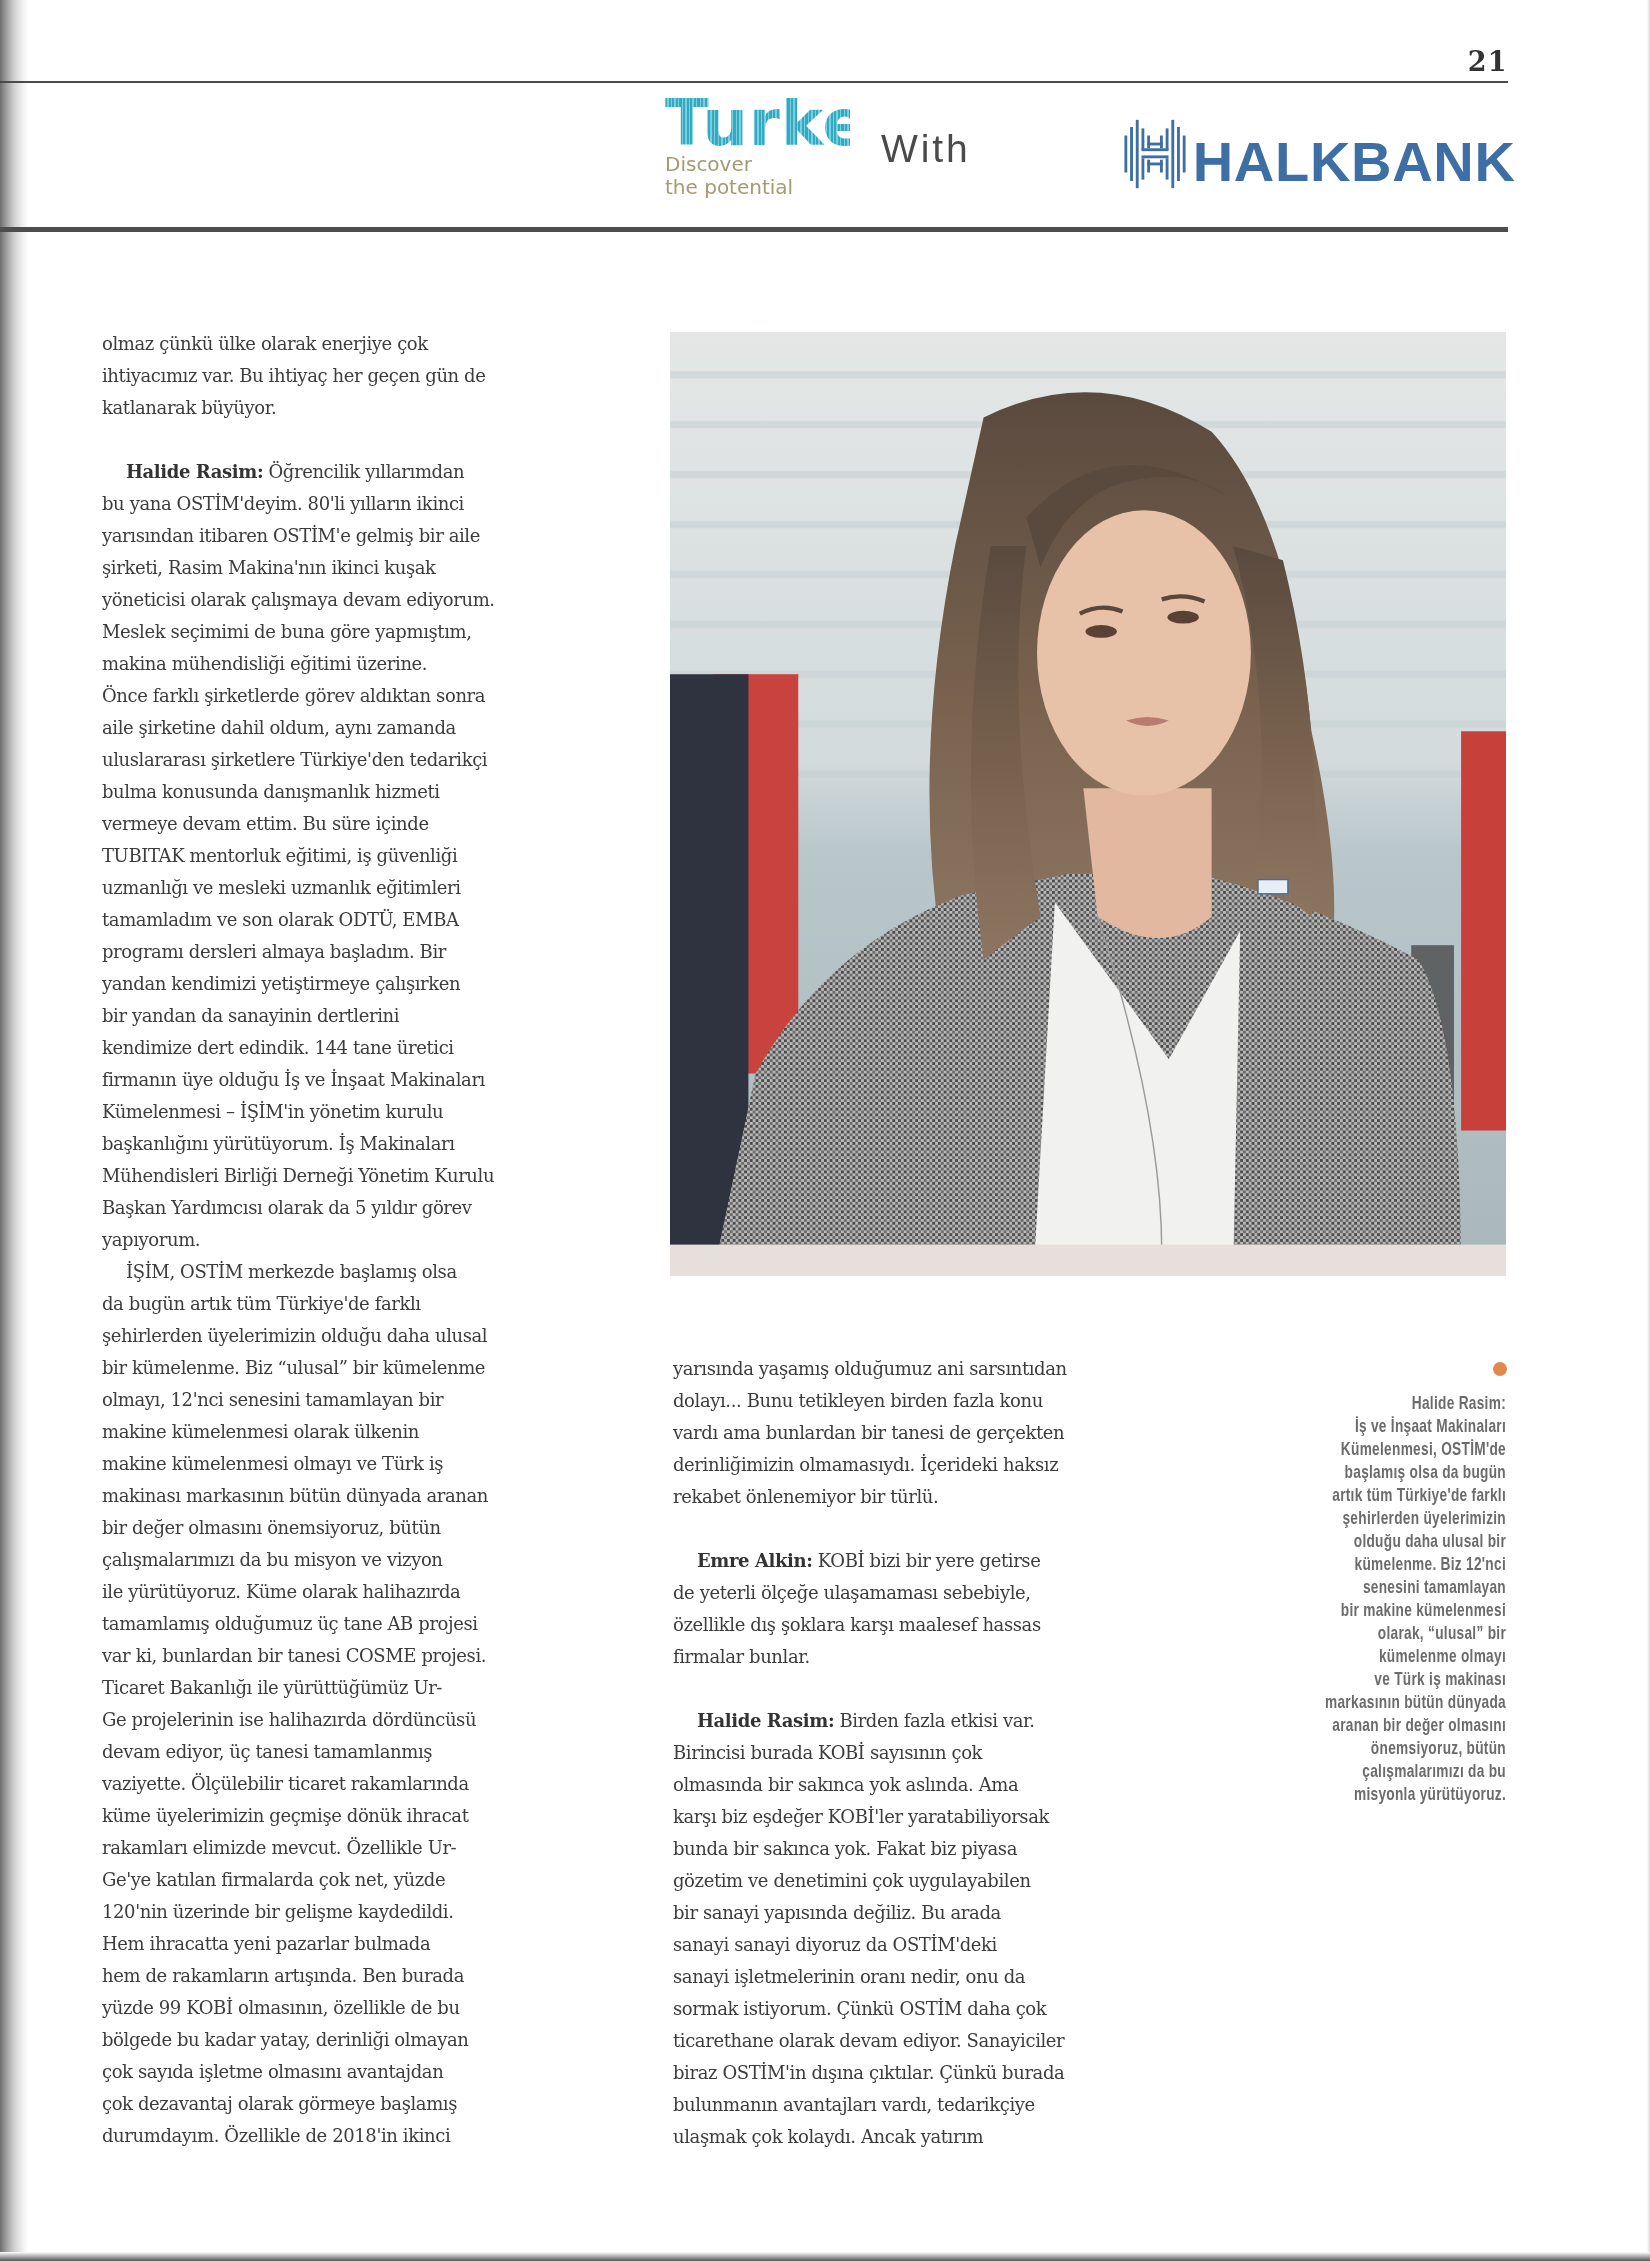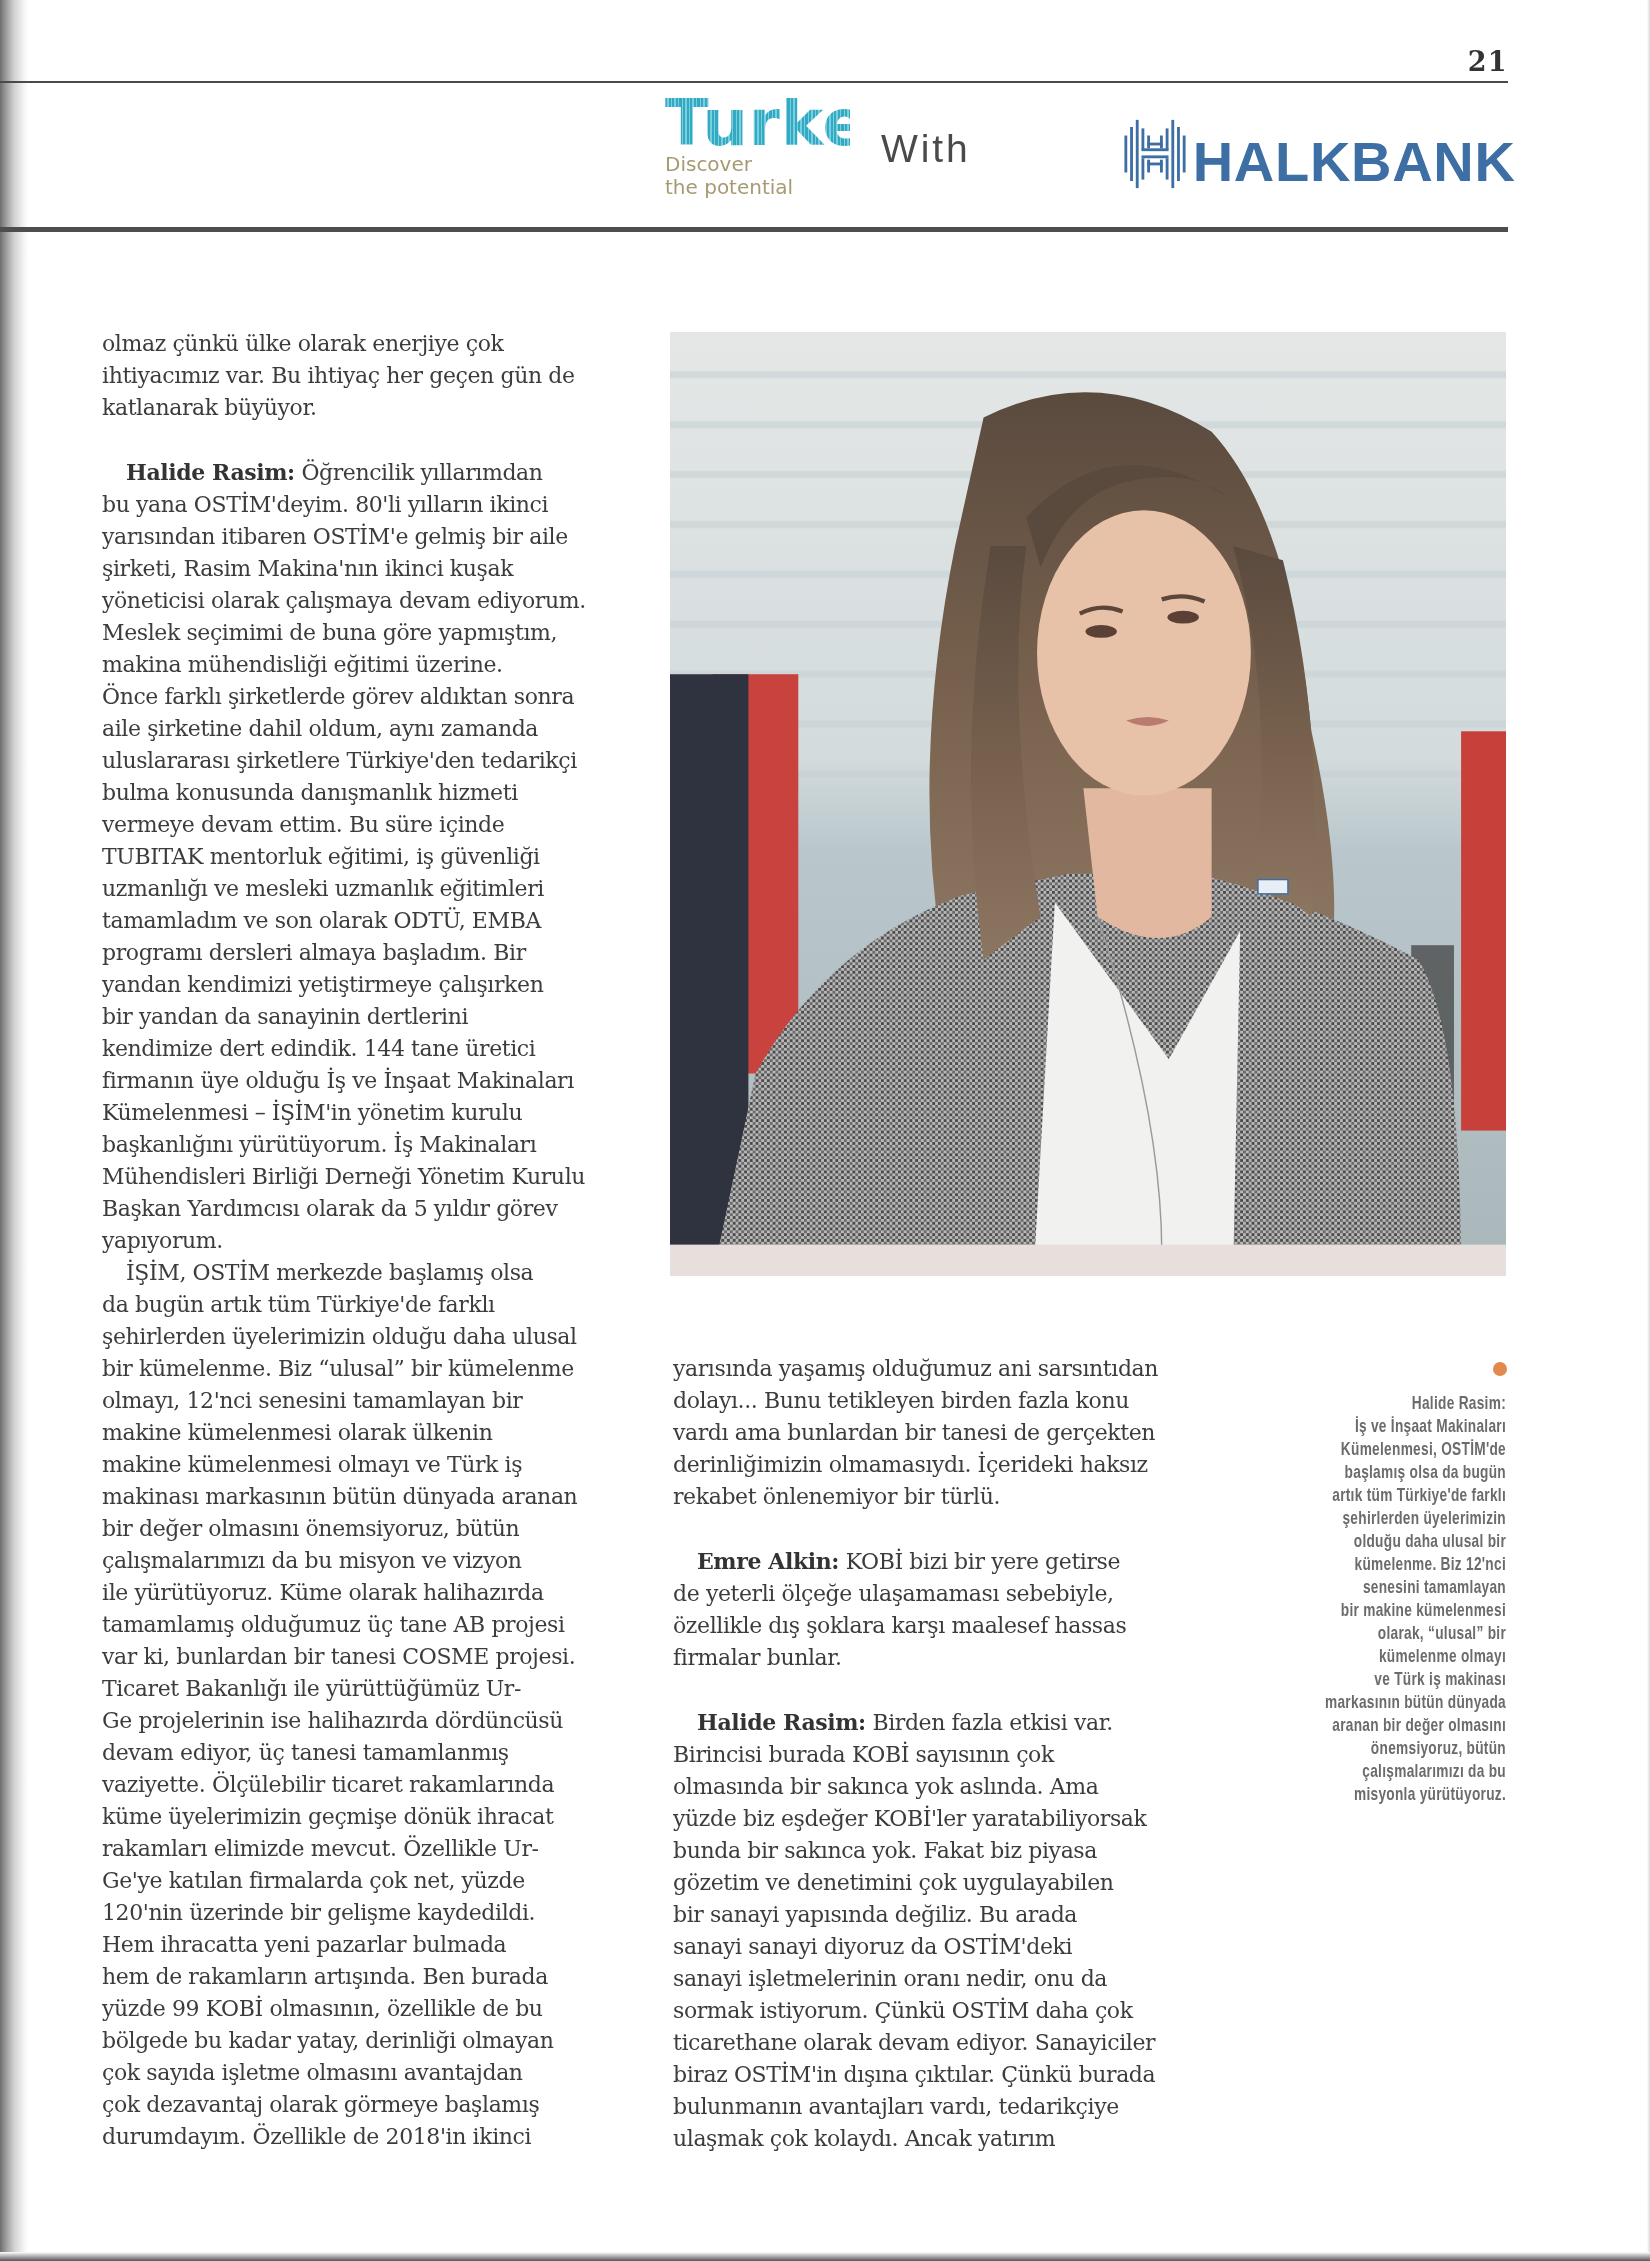--- a/index.html
+++ b/index.html
@@ -50,21 +50,21 @@
     }
     .halkbank-logo { position: absolute; left: 1123px; top: 114px; display: flex; align-items: flex-end; }
     .halkbank-mark { width: 64px; height: 80px; margin-right: 5.7px; }
     .halkbank-word {
       font-family: "Liberation Sans", sans-serif; font-weight: bold; font-size: 56px; color: #3e6fa4;
       letter-spacing: 0.7px;
     }
 
     
     .col {
-      position: absolute; font-family: "DejaVu Serif", serif; font-size: 22px; line-height: 32px;
+      position: absolute; font-family: "DejaVu Serif", serif; font-size: 18px; line-height: 32px;
       color: #3c3c3c; letter-spacing: -0.4px;
     }
     .col-left { left: 102px; top: 328px; width: 542px; }
     .col-mid { left: 673px; top: 1353px; width: 542px; }
     .col p { white-space: nowrap; }
     .col .gap { height: 32px; }
     .speaker { font-weight: bold; color: #333; }
     .indent { padding-left: 24px; }
 
     
@@ -274,21 +274,21 @@
     <p class="indent"><span class="speaker">Emre Alkin:</span> <span>KOBİ bizi bir yere getirse</span></p>
     <p>de yeterli ölçeğe ulaşamaması sebebiyle,</p>
     <p>özellikle dış şoklara karşı maalesef hassas</p>
     <p>firmalar bunlar.</p>
   </div>
   <div class="gap"></div>
   <div>
     <p class="indent"><span class="speaker">Halide Rasim:</span> <span>Birden fazla etkisi var.</span></p>
     <p>Birincisi burada KOBİ sayısının çok</p>
     <p>olmasında bir sakınca yok aslında. Ama</p>
-    <p>yüzde biz eşdeğer KOBİ'ler yaratabiliyorsak</p>
+    <p>karşı biz eşdeğer KOBİ'ler yaratabiliyorsak</p>
     <p>bunda bir sakınca yok. Fakat biz piyasa</p>
     <p>gözetim ve denetimini çok uygulayabilen</p>
     <p>bir sanayi yapısında değiliz. Bu arada</p>
     <p>sanayi sanayi diyoruz da OSTİM'deki</p>
     <p>sanayi işletmelerinin oranı nedir, onu da</p>
     <p>sormak istiyorum. Çünkü OSTİM daha çok</p>
     <p>ticarethane olarak devam ediyor. Sanayiciler</p>
     <p>biraz OSTİM'in dışına çıktılar. Çünkü burada</p>
     <p>bulunmanın avantajları vardı, tedarikçiye</p>
     <p>ulaşmak çok kolaydı. Ancak yatırım</p>

